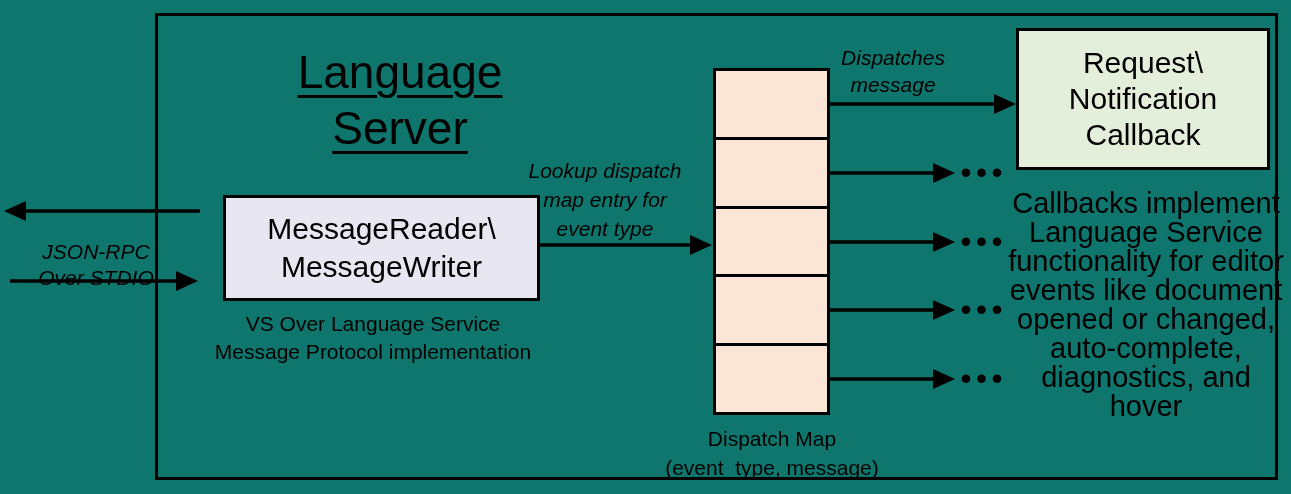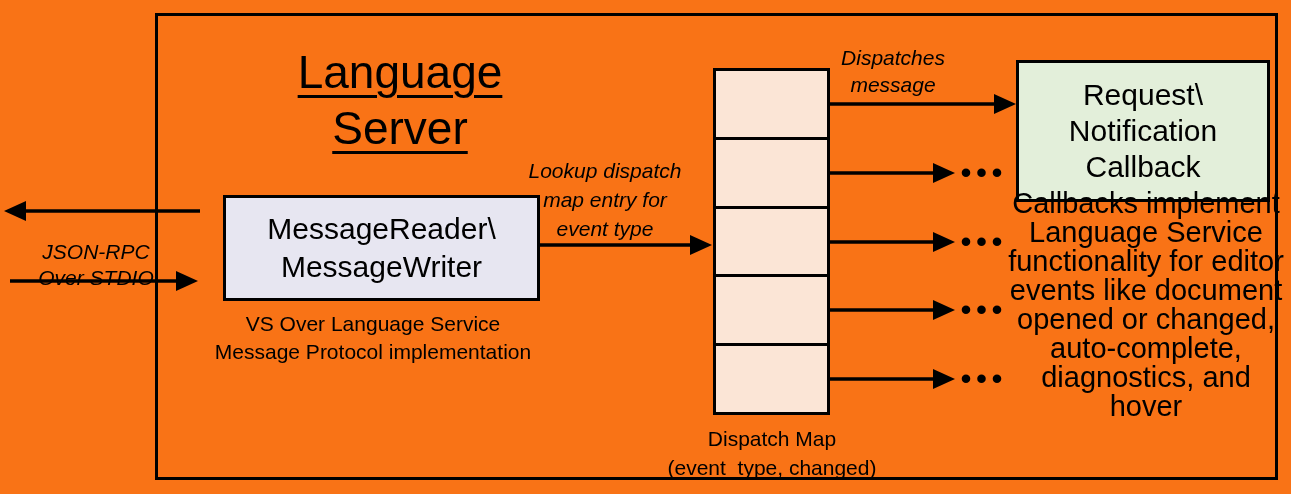--- a/index.html
+++ b/index.html
@@ -1,17 +1,17 @@
 <!DOCTYPE html>
 <html style="--reader-fill: #E7E6F1; --map-fill: #FBE5D6; --callback-fill: #E3EFDA; --line: #000000;"><head>
 <meta charset="utf-8">
 <style>
   html,body { margin:0; padding:0; background:#ffffff; }
   .canvas {
-    position:relative; width:1291px; height:494px; background:#f97316;
+    position:relative; width:1291px; height:494px; background:#0f766e;
     font-family:"Liberation Sans","DejaVu Sans",sans-serif; color:#000;
     overflow:hidden;
   }
   .abs { position:absolute; }
   .pre { white-space:pre-line; }
   .italic { font-style:italic; }
   .center { text-align:center; }
 
   .outer-box {
     left:155px; top:13px; width:1123px; height:467px;
@@ -46,21 +46,21 @@
   .map-caption {
     left:632px; top:424px; width:280px; font-size:21px; line-height:29px;
   }
   .dispatches-label {
     left:826px; top:44px; width:134px; font-size:21px; line-height:27px;
   }
   .callback-box {
     left:1016px; top:28px; width:254px; height:142px; box-sizing:border-box;
     background:var(--callback-fill,#E3EFDA); border:3px solid #000;
     display:flex; align-items:center; justify-content:center;
-    font-size:30px; line-height:36px; text-align:center;margin-top:32px;
+    font-size:30px; line-height:36px; text-align:center;
   }
   .callbacks-note {
     left:1008px; top:189px; width:276px; font-size:29px; line-height:29px;
   }
   .ellipsis {
     width:52px; text-align:center; font-size:30px; line-height:30px;
     font-weight:bold; letter-spacing:5px;
   }
   .connector-layer {
     position:absolute; left:0; top:0; width:1291px; height:494px;
@@ -136,21 +136,21 @@
 event type</div>
 
   <div class="abs dispatch-map">
       <div class="map-cell"></div>
       <div class="map-cell"></div>
       <div class="map-cell"></div>
       <div class="map-cell"></div>
       <div class="map-cell"></div>
     </div>
   <div class="abs map-caption pre center">Dispatch Map
-(event_type, changed)</div>
+(event_type, message)</div>
 
   <div class="abs dispatches-label pre italic center">Dispatches
 message</div>
 
   <div class="abs callback-box pre">Request\
 Notification
 Callback</div>
   <div class="abs callbacks-note pre center">Callbacks implement
 Language Service
 functionality for editor

